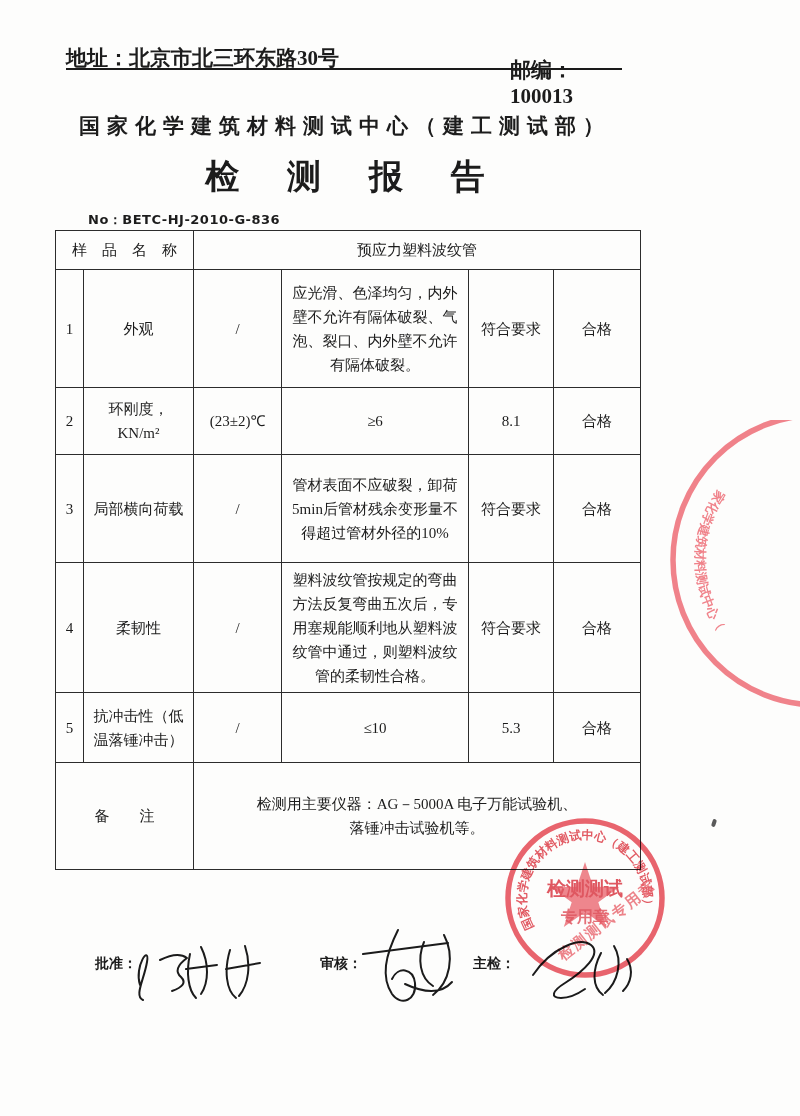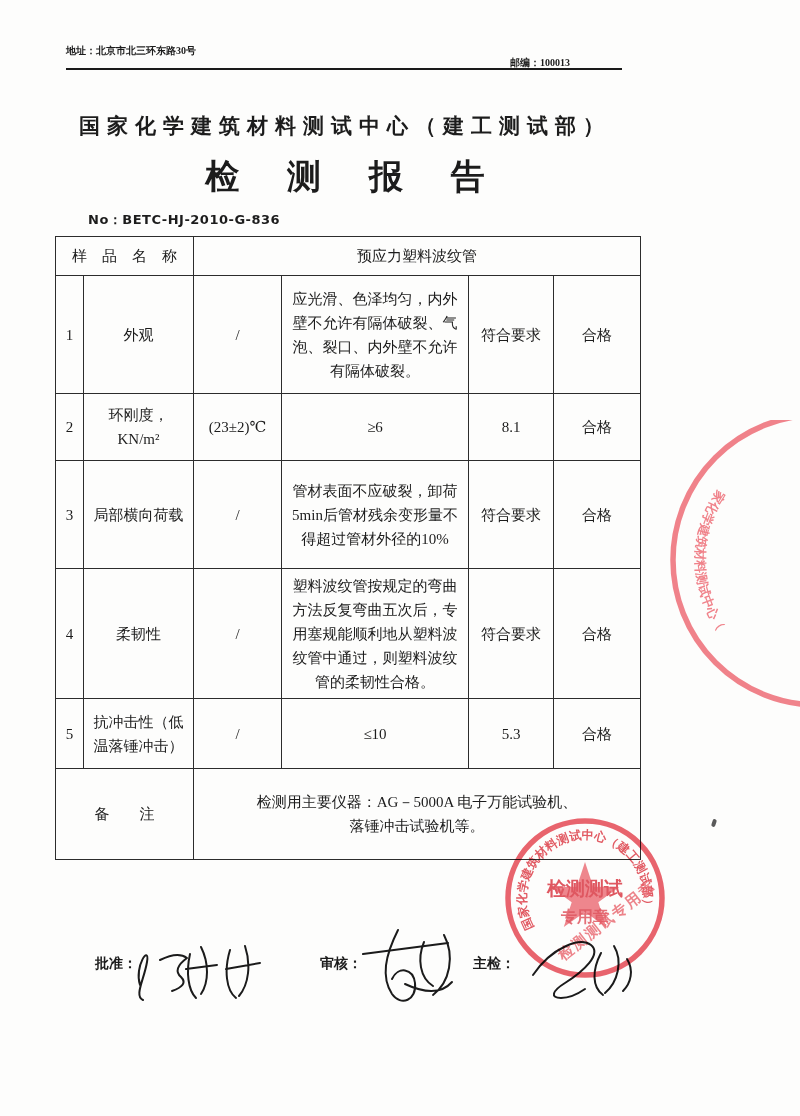--- a/index.html
+++ b/index.html
@@ -3,44 +3,44 @@
 <meta charset="utf-8">
 <style>
   html,body{margin:0;padding:0;background:#ffffff;}
   .page{
     position:relative;width:800px;height:1116px;background:#fdfdfc;
     overflow:hidden;color:#1c1c1c;
     font-family:"Liberation Serif","DejaVu Serif",serif;
   }
   
   .addr-block{position:absolute;left:66px;top:44px;width:556px;height:24px;
-    border-bottom:2px solid #1a1a1a;font-size:10px;font-weight:700;}
+    border-bottom:2px solid #1a1a1a;font-size:21px;font-weight:700;}
   .addr-block .postal{position:absolute;left:444px;top:12px;}
   
   .org-title{position:absolute;left:0;top:112px;width:690px;text-align:center;
     font-size:21px;font-weight:700;letter-spacing:7px;
     font-family:"DejaVu Sans","Liberation Sans",sans-serif;}
   .report-title{position:absolute;left:0;top:154px;width:690px;text-align:center;
     font-size:34px;font-weight:700;letter-spacing:18px;text-indent:18px;
     font-family:"DejaVu Sans","Liberation Sans",sans-serif;}
   .report-no{position:absolute;left:88px;top:211px;font-size:13px;font-weight:700;
     letter-spacing:0.5px;font-family:"DejaVu Sans","Liberation Sans",sans-serif;}
   
-  table.report{position:absolute;left:55px;top:236px;width:585px;
-    border-collapse:collapse;table-layout:fixed;}
+  table.report{position:absolute;left:55px;top:230px;width:585px;
+    border-collapse:collapse;table-layout:fixed;font-family:Liberation Serif, serif;}
   table.report td{border:1.5px solid #2c2c2c;font-size:15px;vertical-align:middle;
     padding:2px 4px;text-align:center;line-height:1.6;}
   td.lbl{font-size:16px;}
   td.left{text-align:left;padding-left:12px;}
   td.req{text-align:left;padding:4px 8px;}
   td.num{vertical-align:top;text-align:center;padding-top:6px;}
   td.pre{white-space:pre-line;}
   tr.r-name{height:39px;} tr.r-no{height:41px;} tr.r-head{height:44px;}
   tr.r1{height:118px;} tr.r2{height:67px;} tr.r3{height:108px;}
-  tr.r4{height:130px;} tr.r5{height:70px;} tr.r-remark{height:91px;}
+  tr.r4{height:130px;} tr.r5{height:70px;} tr.r-remark{height:107px;}
   td.seq{word-break:break-all;line-height:1.45;padding:2px 5px;}
   .remark-text{text-align:left;padding-left:14px;line-height:38px;}
   
   .footer-label{position:absolute;top:955px;font-size:14px;font-weight:700;}
   .lab-approve{left:95px;} .lab-review{left:320px;} .lab-chief{left:473px;}
   .sig{position:absolute;}
   .sig path{fill:none;stroke:#1b1b1b;stroke-width:2;stroke-linecap:round;stroke-linejoin:round;}
   
   .stamp{position:absolute;mix-blend-mode:multiply;}
   .speck{position:absolute;left:712px;top:819px;width:4px;height:8px;border-radius:2px;

